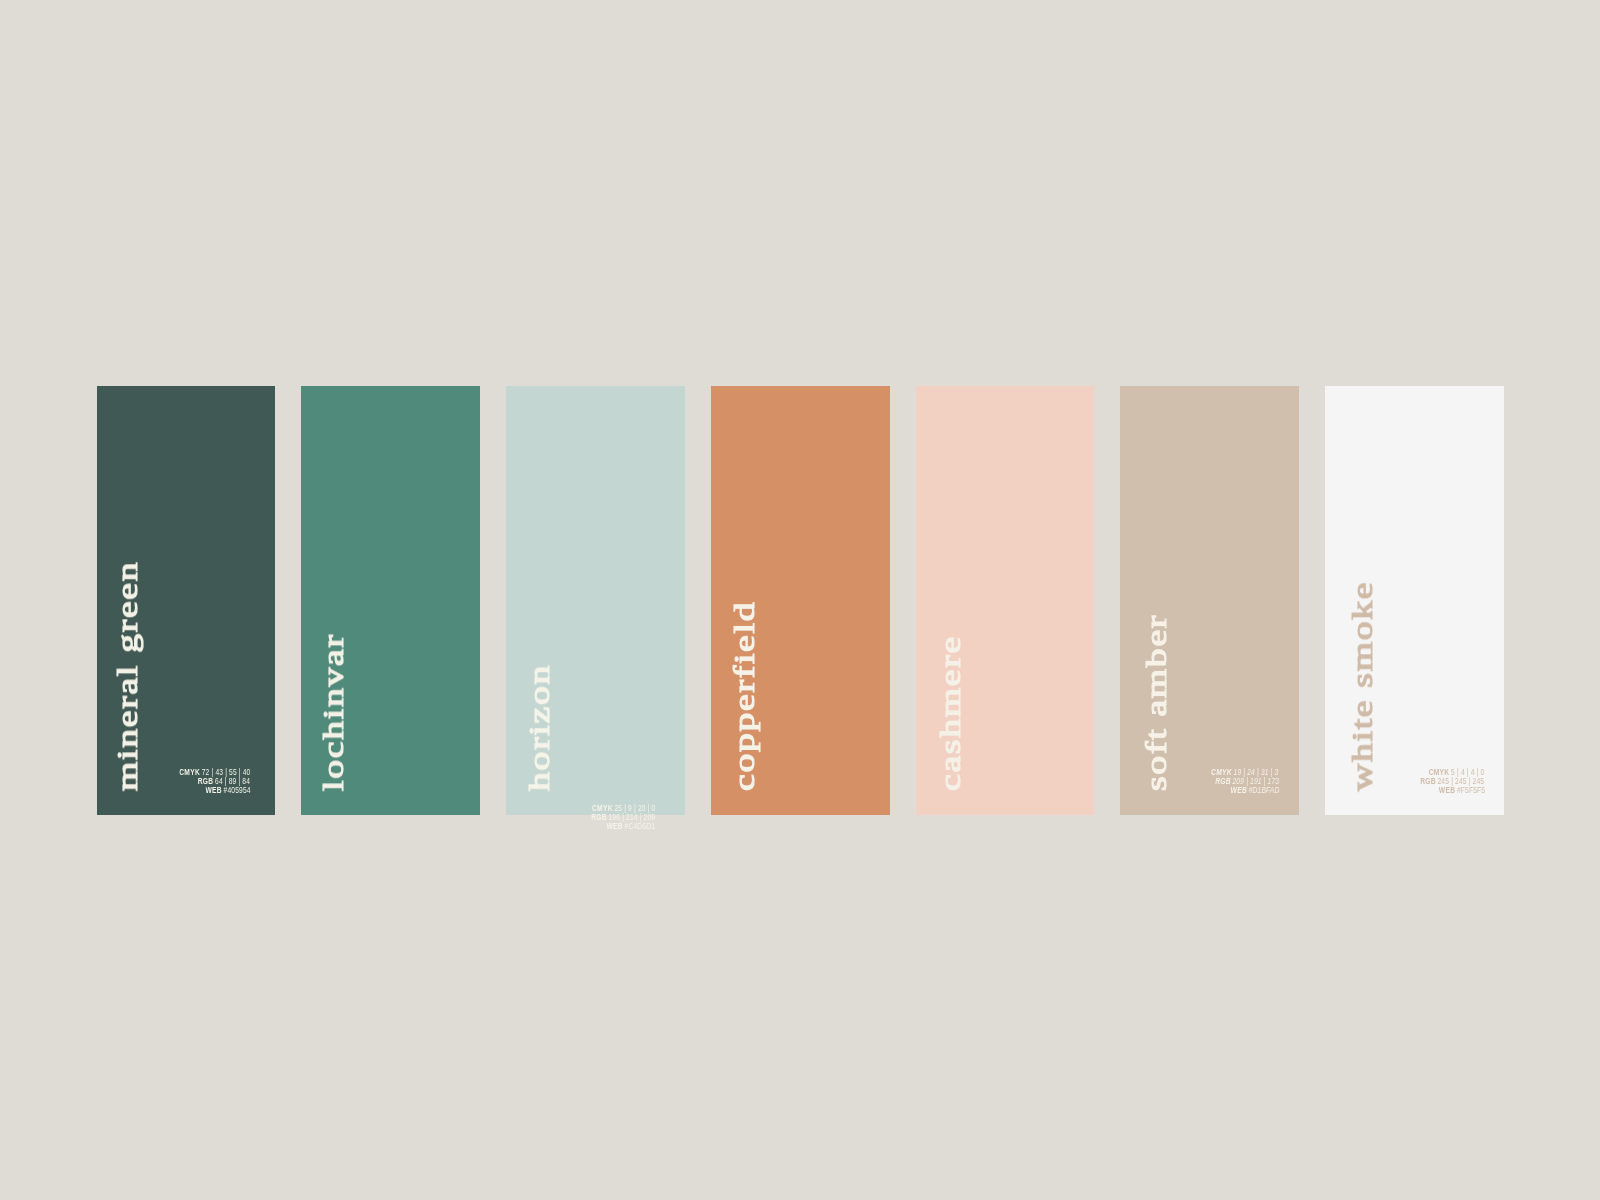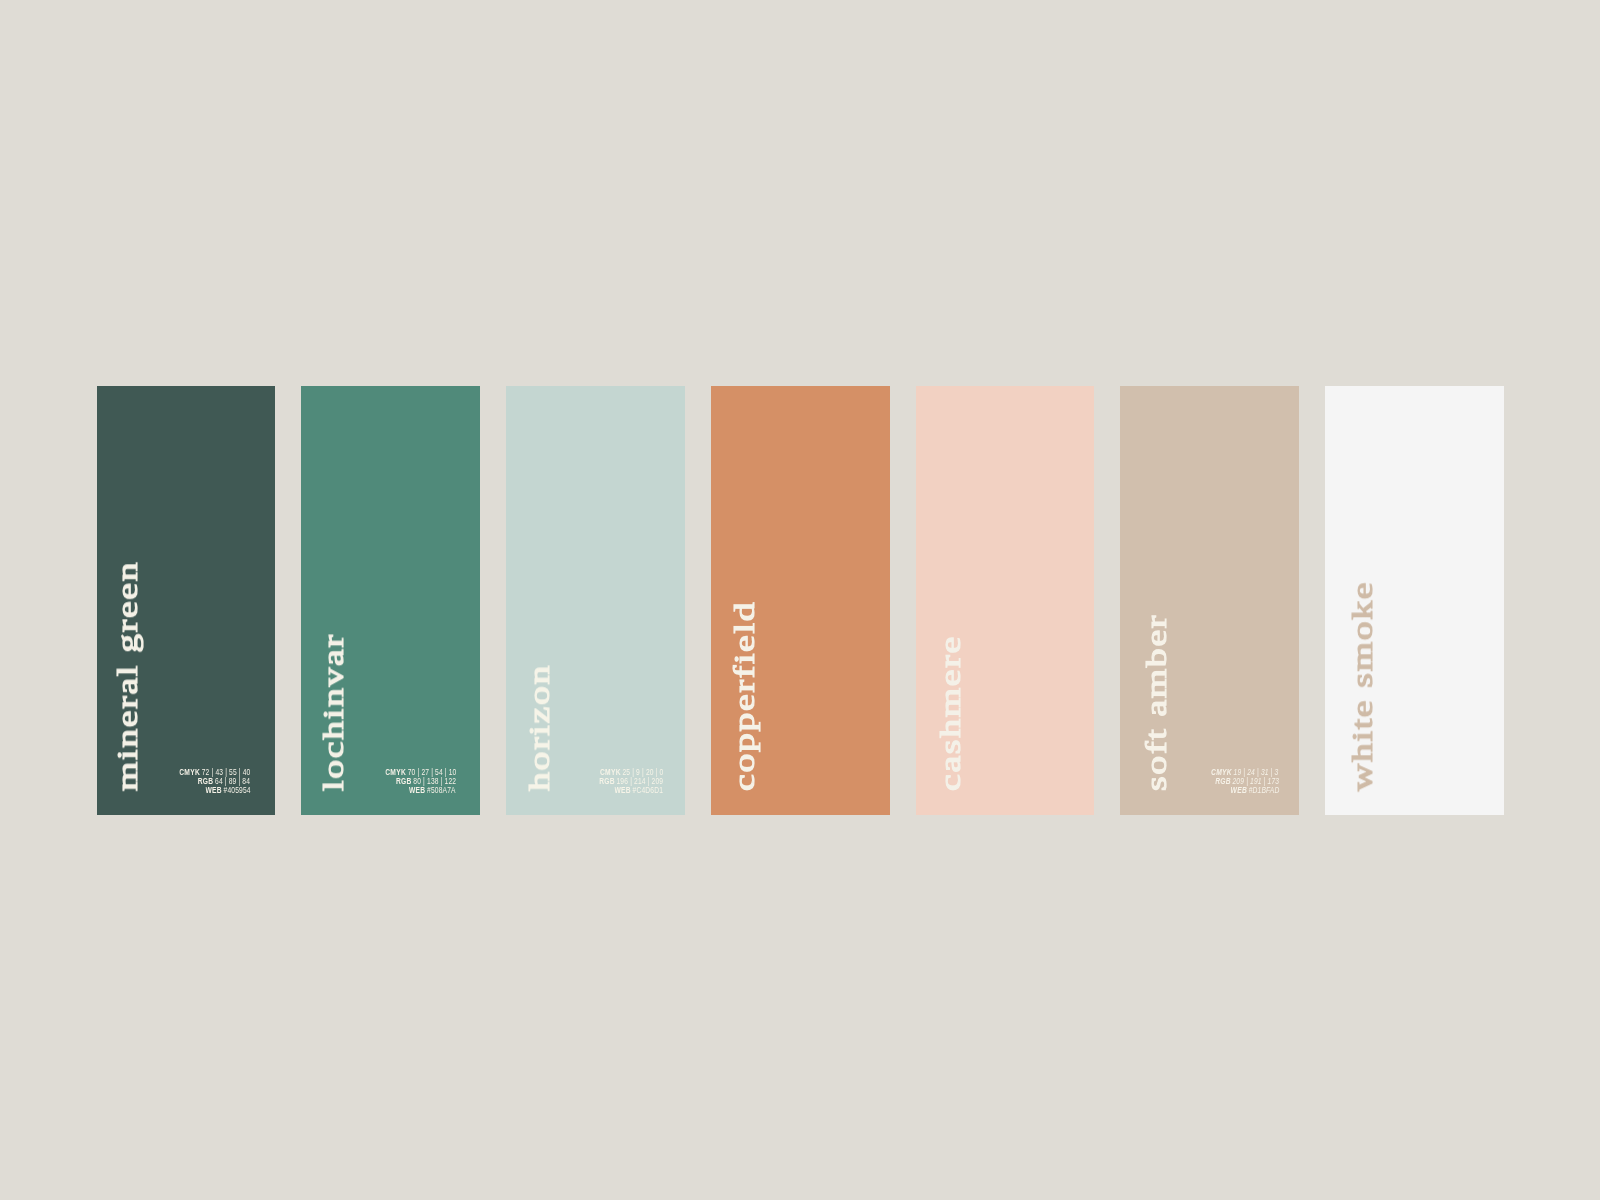--- a/index.html
+++ b/index.html
@@ -26,38 +26,38 @@
 
   <div class="swatch" style="left: 96.5px; background: rgb(64, 89, 84);"></div>
   <div class="label" style="left: 95.2px; color: rgb(244, 241, 231);"><span class="ts" style="-webkit-text-stroke: 1.2px rgb(244, 241, 231);">mineral green</span></div>
   <div class="meta" style="left: -49.7px; color: rgb(244, 241, 231);">
     <div class="row"><span class="sq"><span class="k">CMYK</span><span class="v">72 | 43 | 55 | 40</span></span></div>
     <div class="row"><span class="sq"><span class="k">RGB</span><span class="v">64 | 89 | 84</span></span></div>
     <div class="row"><span class="sq"><span class="k">WEB</span><span class="v">#405954</span></span></div>
   </div>
   <div class="swatch" style="left: 301.29px; background: rgb(80, 138, 122);"></div>
   <div class="label" style="left: 300.95px; color: rgb(244, 241, 231);"><span class="ts" style="-webkit-text-stroke: 1.2px rgb(244, 241, 231);">lochinvar</span></div>
-  <div class="meta" style="left: 156.03px; color: rgb(244, 241, 231);">
-    <div class="row"><span class="sq"><span class="k">CMYK</span><span class="v">70 | 27 | 54 | 10</span></span></div>
-    <div class="row"><span class="sq"><span class="k">RGB</span><span class="v">80 | 138 | 122</span></span></div>
-    <div class="row"><span class="sq"><span class="k">WEB</span><span class="v">#508A7A</span></span></div>
-  </div>
   <div class="swatch" style="left: 506.08px; background: rgb(196, 214, 209);"></div>
   <div class="label" style="left: 506.7px; color: rgb(246, 244, 232);"><span class="ts" style="-webkit-text-stroke: 1.2px rgb(246, 244, 232);">horizon</span></div>
-  <div class="meta" style="left: 363px; color: rgb(246, 244, 232);">
+  <div class="meta" style="left: 355px; color: rgb(246, 244, 232); margin-top: 36px;">
     <div class="row"><span class="sq"><span class="k">CMYK</span><span class="v">25 | 9 | 20 | 0</span></span></div>
     <div class="row"><span class="sq"><span class="k">RGB</span><span class="v">196 | 214 | 209</span></span></div>
     <div class="row"><span class="sq"><span class="k">WEB</span><span class="v">#C4D6D1</span></span></div>
   </div>
   <div class="swatch" style="left: 710.87px; background: rgb(213, 144, 102);"></div>
   <div class="label" style="left: 712.45px; color: rgb(245, 242, 232);"><span class="ts" style="-webkit-text-stroke: 1.2px rgb(245, 242, 232);">copperfield</span></div>
   <div class="swatch" style="left: 915.66px; background: rgb(242, 209, 194);"></div>
   <div class="label" style="left: 918.2px; color: rgb(244, 241, 232);"><span class="ts" style="-webkit-text-stroke: 1.2px rgb(244, 241, 232);">cashmere</span></div>
   <div class="swatch" style="left: 1120.45px; background: rgb(209, 191, 173);"></div>
   <div class="label" style="left: 1123.95px; color: rgb(246, 242, 232);"><span class="ts" style="-webkit-text-stroke: 1.2px rgb(246, 242, 232);">soft amber</span></div>
   <div class="meta" style="left: 978.95px; color: rgb(246, 242, 232); font-style: italic;">
     <div class="row"><span class="sq"><span class="k">CMYK</span><span class="v">19 | 24 | 31 | 3</span></span></div>
     <div class="row"><span class="sq"><span class="k">RGB</span><span class="v">209 | 191 | 173</span></span></div>
     <div class="row"><span class="sq"><span class="k">WEB</span><span class="v">#D1BFAD</span></span></div>
   </div>
   <div class="swatch" style="left: 1325.24px; background: rgb(245, 245, 245);"></div>
   <div class="label" style="left: 1329.7px; color: rgb(207, 187, 167);"><span class="ts" style="-webkit-text-stroke: 1.2px rgb(207, 187, 167);">white smoke</span></div>
+  <div class="meta" style="left: 1184.68px; color: rgb(207, 187, 167);">
+    <div class="row"><span class="sq"><span class="k">CMYK</span><span class="v">5 | 4 | 4 | 0</span></span></div>
+    <div class="row"><span class="sq"><span class="k">RGB</span><span class="v">245 | 245 | 245</span></span></div>
+    <div class="row"><span class="sq"><span class="k">WEB</span><span class="v">#F5F5F5</span></span></div>
+  </div>
 </div>
 
 </body></html>

